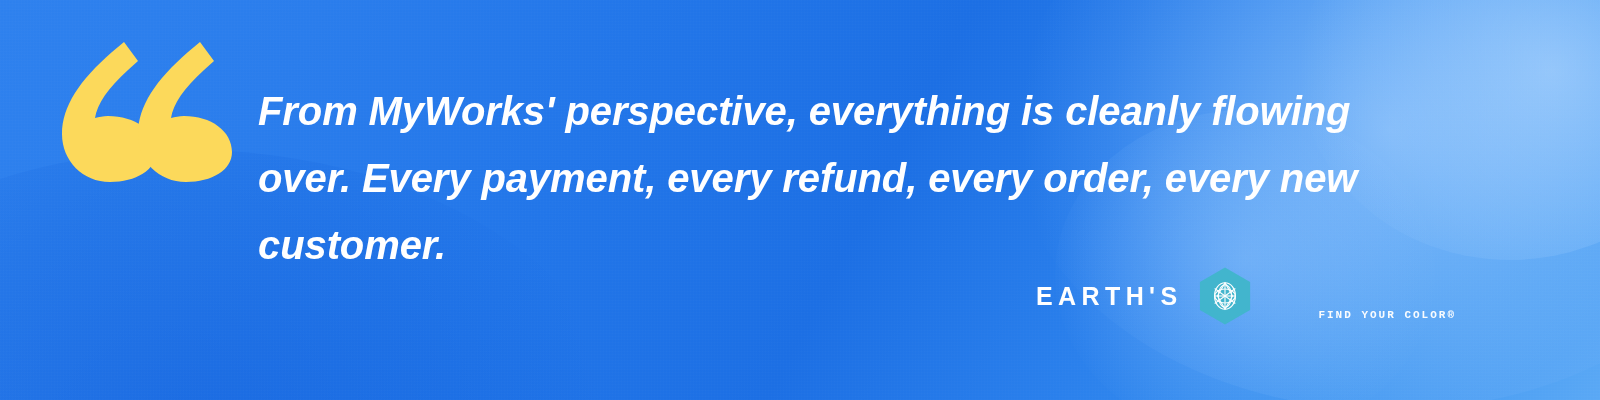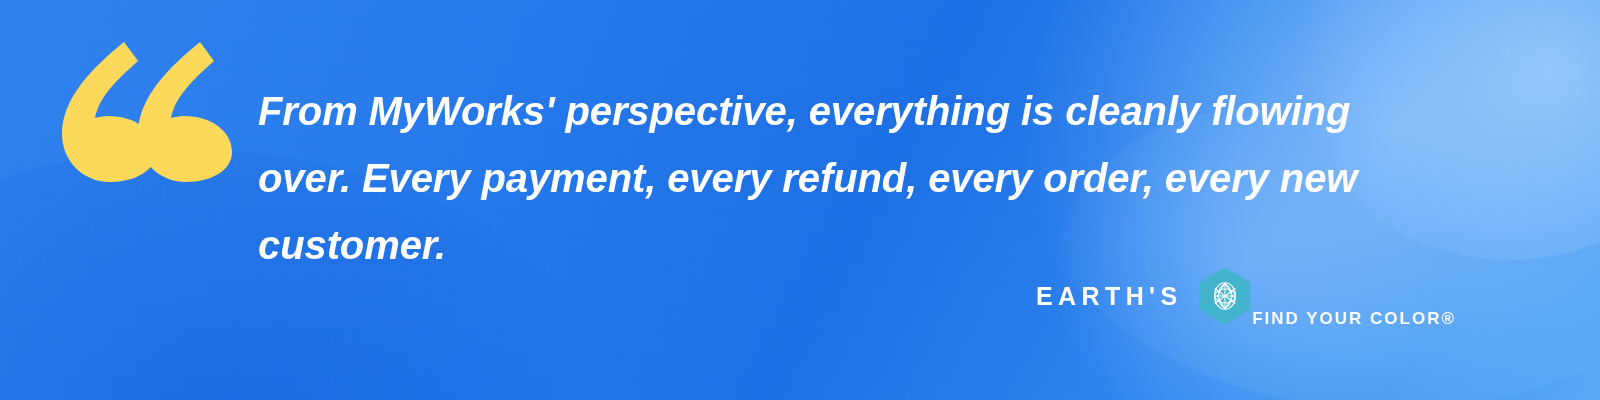--- a/index.html
+++ b/index.html
@@ -154,23 +154,23 @@
     height: 58px;
     margin: 0 14px 0 16px;
     flex: 0 0 auto;
   }
   #brand-hexagon svg { display: block; }
   #brand-tagline {
     position: absolute;
     right: 0;
     top: 38px;
     color: #ffffff;
-    font-family: Liberation Sans, sans-serif;
+    font-family: Liberation Mono, monospace;
     font-weight: bold;
-    font-size: 17px;
+    font-size: 11px;
     letter-spacing: 2.0px;
     line-height: 1;
     white-space: nowrap;
     opacity: 0.97;
   }
 </style>
 </head>
 <body>
 
 <div id="testimonial-card">

